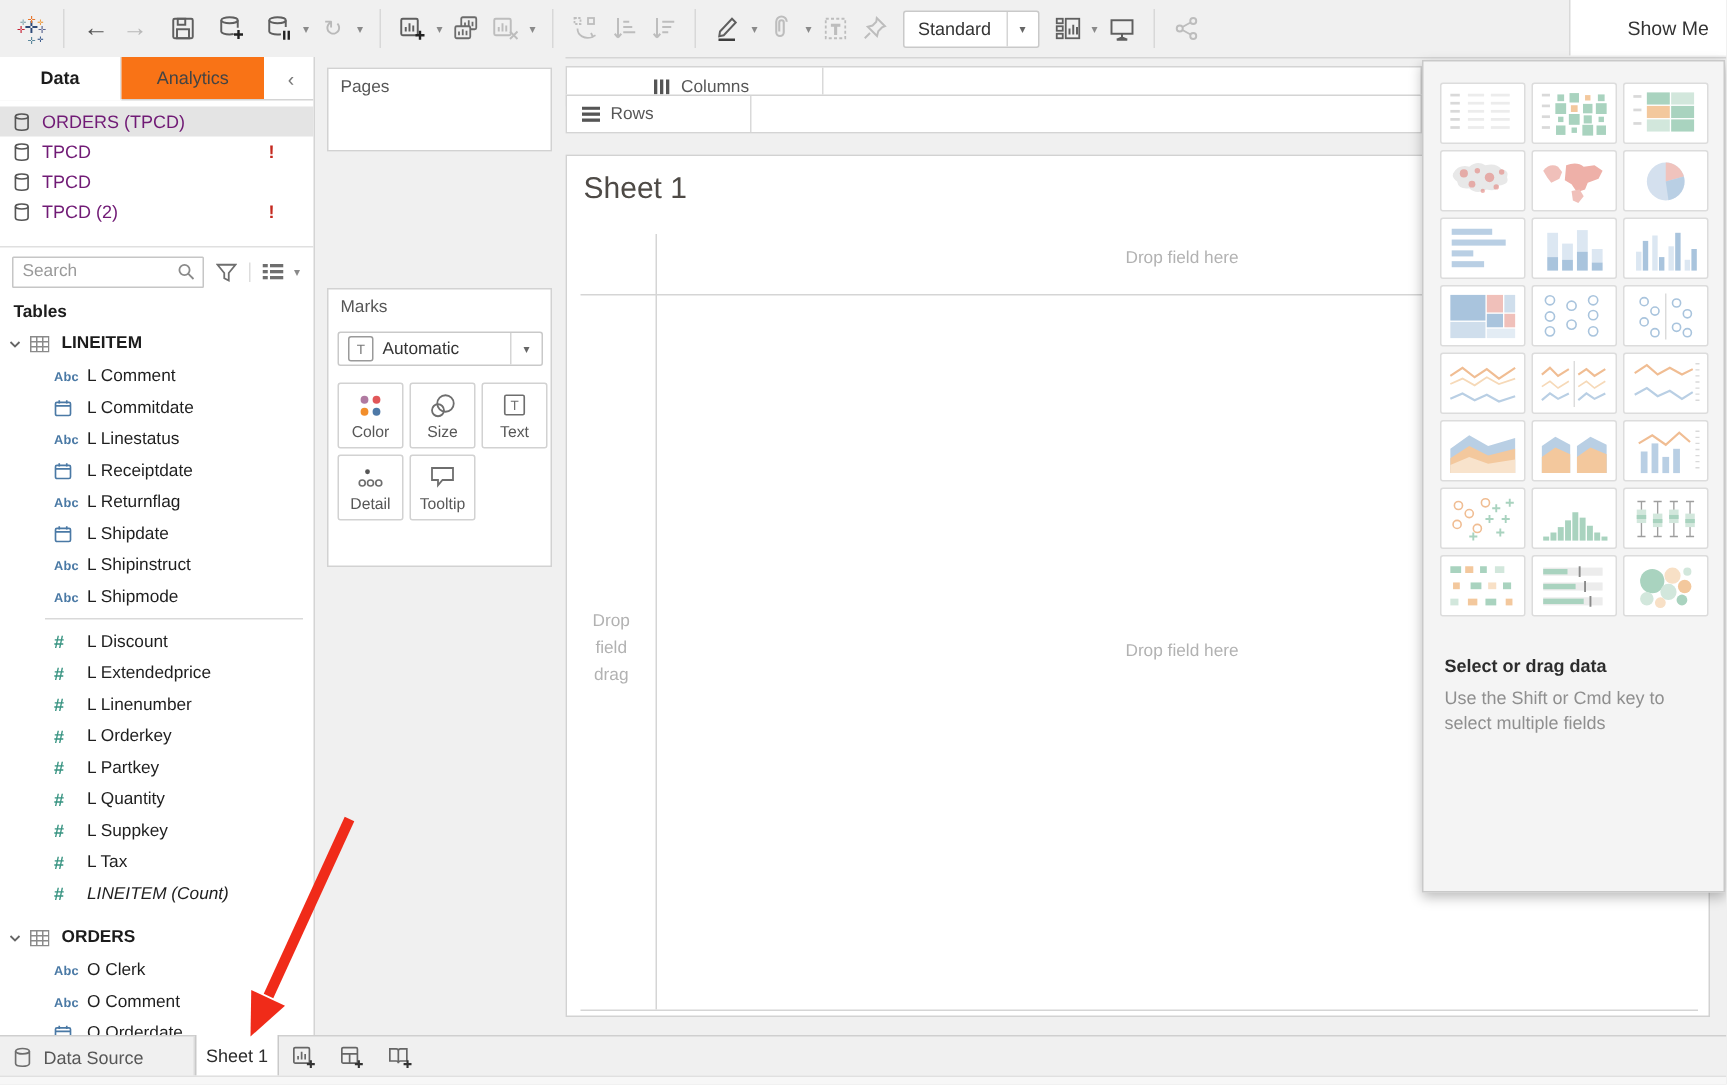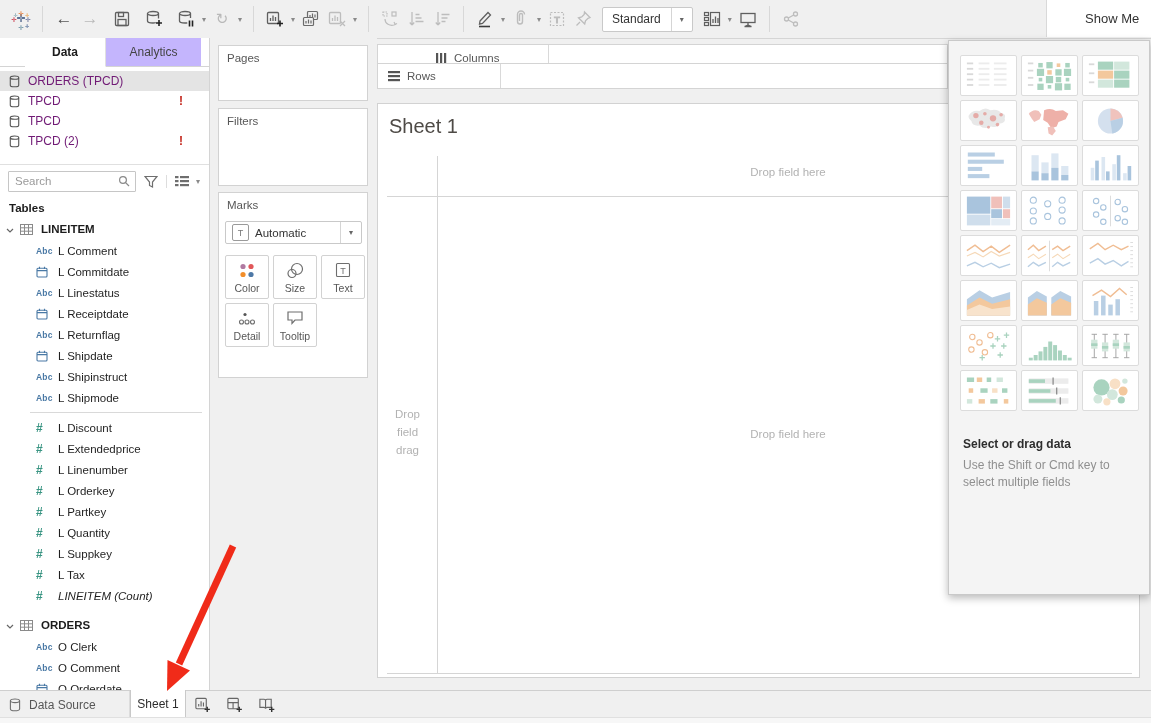--- a/index.html
+++ b/index.html
@@ -19,24 +19,24 @@
       border-radius:2px;margin:0 6px;}
   #standard-select .lbl{padding:0 10px 0 9px;font-size:12px;color:#333;}
   #standard-select .dd{width:20px;height:100%;border-left:1px solid #d5d5d5;display:flex;align-items:center;justify-content:center;color:#666;font-size:8px;}
   #showme-btn{position:absolute;right:0;top:0;width:105px;height:37px;background:#fff;
       border-left:1px solid #d9d9d9;display:flex;align-items:center;gap:8px;padding-left:13px;box-sizing:border-box;}
   #showme-btn .bars i{display:block;height:4px;margin:1px 0;border-radius:1px;}
   #showme-btn span.t{font-size:13px;color:#333;}
   
   #left-pane{position:absolute;left:0;top:38px;width:210px;height:652px;background:#fff;
       border-right:1px solid #d4d4d4;box-sizing:border-box;overflow:hidden;}
-  #dp-tabs{position:absolute;left:0;top:0;width:100%;height:28px;border-bottom:1px solid #d4d4d4;display:flex;padding-left:25px;}
+  #dp-tabs{position:absolute;left:0;top:0;width:100%;height:28px;border-bottom:1px solid #d4d4d4;display:flex;}
   .dp-tab{display:flex;align-items:center;justify-content:center;font-size:12px;}
   #tab-data{width:80px;background:#fff;border-right:1px solid #e0e0e0;font-weight:bold;color:#1c1c1c;margin-bottom:-1px;border-bottom:1px solid #fff;}
-  #tab-analytics{width:95px;color:#444;background:#c4b5fd;}
+  #tab-analytics{width:95px;color:#444;background:#f97316;}
   #dp-collapse{margin-left:auto;width:30px;display:flex;align-items:center;justify-content:center;color:#777;font-size:13px;}
   #ds-list{position:absolute;left:0;top:33px;width:100%;}
   .ds-row{height:20px;display:flex;align-items:center;padding-left:9px;}
   .ds-row.sel{background:#e4e4e4;}
   .ds-row .nm{margin-left:8px;font-size:12px;color:#701a75;}
   .ds-row .err{margin-left:auto;margin-right:26px;color:#c4281e;font-weight:bold;font-size:12px;}
   #dp-div1{position:absolute;left:0;top:126px;width:100%;border-bottom:1px solid #e0e0e0;}
   #search-row{position:absolute;left:0;top:132px;width:100%;height:22px;display:flex;align-items:center;}
   #search-box{margin-left:8px;width:128px;height:21px;border:1px solid #c6c6c6;border-radius:1px;display:flex;align-items:center;box-sizing:border-box;}
   #search-box input{border:0;outline:0;flex:1;min-width:0;padding:0 4px 0 6px;font-size:11.5px;color:#333;font-family:"Liberation Sans",sans-serif;background:transparent;}
@@ -486,23 +486,20 @@
           </span>
           <span class="nm">O Orderdate</span>
         </div>
       </div>
   </div>
 
   <div id="cards-pane">
     <div class="card" id="card-pages">
       <div class="card-lbl">Pages</div>
     </div>
-    <div class="card" id="card-filters">
-      <div class="card-lbl">Filters</div>
-    </div>
     <div class="card" id="card-marks">
       <div class="card-lbl">Marks</div>
       <div id="marktype-dd">
         <span class="ti">T</span>
         <span class="nm">Automatic</span>
         <span class="dd">▾</span>
       </div>
       <div id="marks-buttons">
           <div class="mark-btn" style="left: 6px; top: 62px;">
             <span class="mi">

